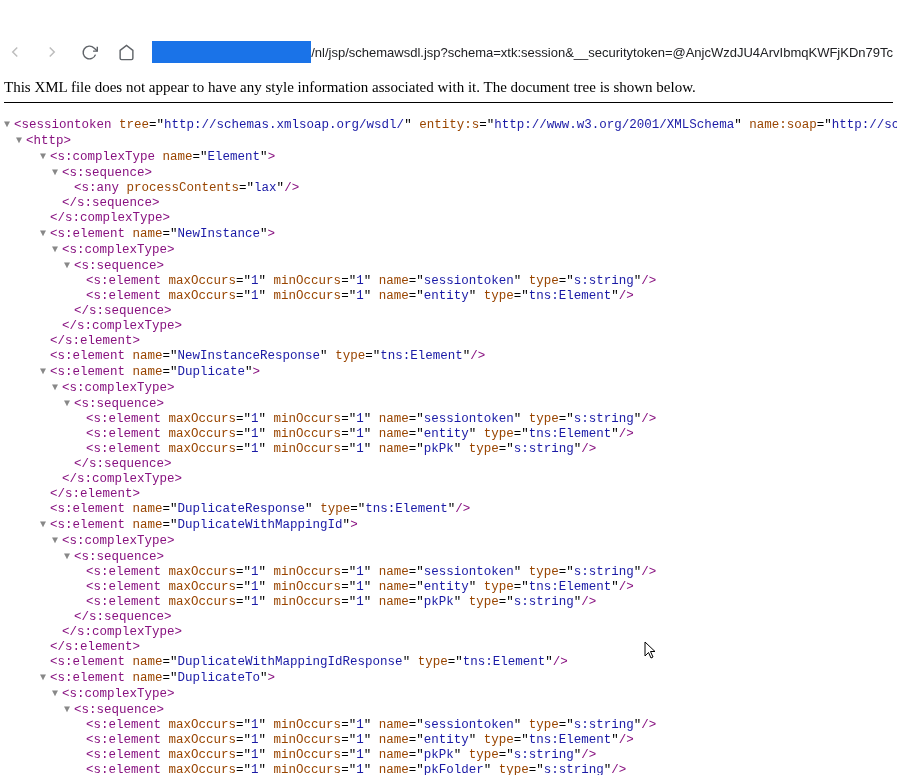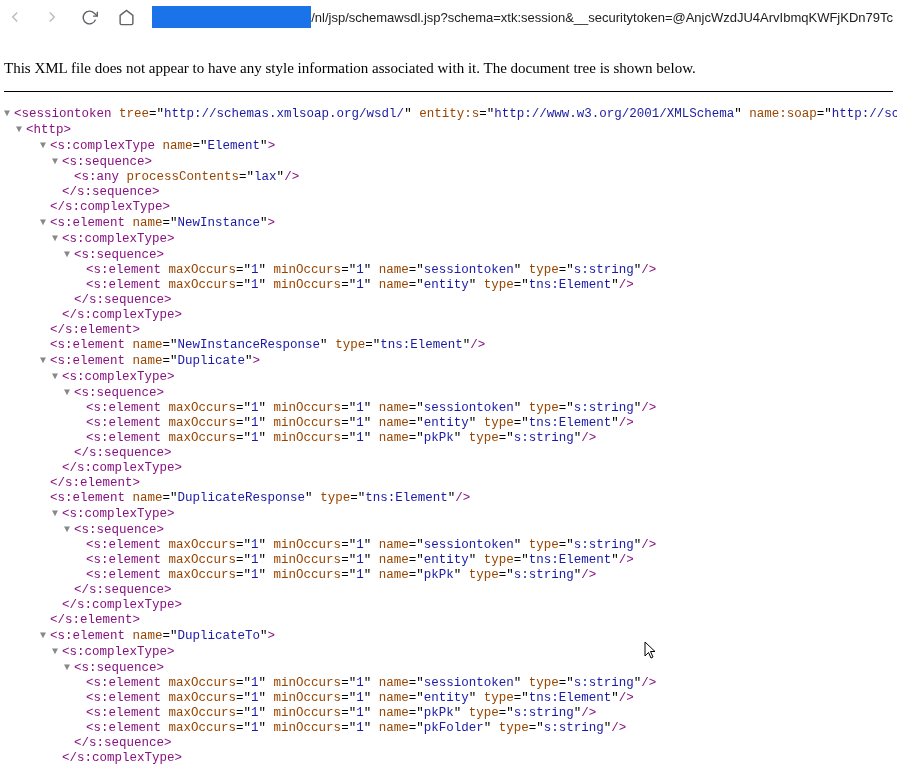--- a/index.html
+++ b/index.html
@@ -10,20 +10,21 @@
     color: #000;
     overflow: hidden;
     width: 897px;
   }
   .toolbar {
     display: flex;
     align-items: center;
     height: 30px;
     padding: 2px 4px;
     gap: 15px;
+    margin-top: 35px;
   }
   .nav-icon {
     color: #5f6368;
     display: inline-flex;
     align-items: center;
     justify-content: center;
     width: 22px;
     height: 22px;
   }
   .nav-icon.disabled { color: #bdbdbd; }
@@ -38,23 +39,23 @@
     overflow: hidden;
   }
   .url-mask {
     background: #1a73e8;
     height: 22px;
     width: 175px;
     display: inline-block;
     margin-right: 0;
   }
   .notice {
-    margin: 26px 4px 6px 4px;
+    margin: 10px 4px 6px 4px;
     border-bottom: 1.5px solid #000;
-    padding-bottom: 14px;
+    padding-bottom: 6px;
     font-family: "Times New Roman", serif;
     font-size: 15px;
   }
   .xml-tree {
     font-family: Consolas, "Courier New", monospace;
     font-size: 12.5px;
     line-height: 15px;
     padding: 8px 0 0 4px;
     white-space: nowrap;
   }
@@ -136,29 +137,31 @@
 <span class="ln i5"><span class="caret">▼</span><span class="tag">&lt;<span>s:sequence</span>&gt;</span></span>
 <span class="ln i6"><span class="noc"></span><span class="tag">&lt;<span>s:element</span></span> <span class="attr-n">maxOccurs</span>="<span class="attr-v">1</span>" <span class="attr-n">minOccurs</span>="<span class="attr-v">1</span>" <span class="attr-n">name</span>="<span class="attr-v">sessiontoken</span>" <span class="attr-n">type</span>="<span class="attr-v">s:string</span>"<span class="tag">/&gt;</span></span>
 <span class="ln i6"><span class="noc"></span><span class="tag">&lt;<span>s:element</span></span> <span class="attr-n">maxOccurs</span>="<span class="attr-v">1</span>" <span class="attr-n">minOccurs</span>="<span class="attr-v">1</span>" <span class="attr-n">name</span>="<span class="attr-v">entity</span>" <span class="attr-n">type</span>="<span class="attr-v">tns:Element</span>"<span class="tag">/&gt;</span></span>
 <span class="ln i6"><span class="noc"></span><span class="tag">&lt;<span>s:element</span></span> <span class="attr-n">maxOccurs</span>="<span class="attr-v">1</span>" <span class="attr-n">minOccurs</span>="<span class="attr-v">1</span>" <span class="attr-n">name</span>="<span class="attr-v">pkPk</span>" <span class="attr-n">type</span>="<span class="attr-v">s:string</span>"<span class="tag">/&gt;</span></span>
 <span class="ln i5"><span class="noc"></span><span class="tag">&lt;<span>/s:sequence</span>&gt;</span></span>
 <span class="ln i4"><span class="noc"></span><span class="tag">&lt;<span>/s:complexType</span>&gt;</span></span>
 <span class="ln i3"><span class="noc"></span><span class="tag">&lt;<span>/s:element</span>&gt;</span></span>
 
 <span class="ln i3"><span class="noc"></span><span class="tag">&lt;<span>s:element</span></span> <span class="attr-n">name</span>="<span class="attr-v">DuplicateResponse</span>" <span class="attr-n">type</span>="<span class="attr-v">tns:Element</span>"<span class="tag">/&gt;</span></span>
 
+<span class="ln i3"><span class="caret">▼</span><span class="tag">&lt;<span>s:element</span></span> <span class="attr-n">name</span>="<span class="attr-v">DuplicateWithMappingId</span>"<span class="tag">&gt;</span></span>
 <span class="ln i4"><span class="caret">▼</span><span class="tag">&lt;<span>s:complexType</span>&gt;</span></span>
 <span class="ln i5"><span class="caret">▼</span><span class="tag">&lt;<span>s:sequence</span>&gt;</span></span>
 <span class="ln i6"><span class="noc"></span><span class="tag">&lt;<span>s:element</span></span> <span class="attr-n">maxOccurs</span>="<span class="attr-v">1</span>" <span class="attr-n">minOccurs</span>="<span class="attr-v">1</span>" <span class="attr-n">name</span>="<span class="attr-v">sessiontoken</span>" <span class="attr-n">type</span>="<span class="attr-v">s:string</span>"<span class="tag">/&gt;</span></span>
 <span class="ln i6"><span class="noc"></span><span class="tag">&lt;<span>s:element</span></span> <span class="attr-n">maxOccurs</span>="<span class="attr-v">1</span>" <span class="attr-n">minOccurs</span>="<span class="attr-v">1</span>" <span class="attr-n">name</span>="<span class="attr-v">entity</span>" <span class="attr-n">type</span>="<span class="attr-v">tns:Element</span>"<span class="tag">/&gt;</span></span>
 <span class="ln i6"><span class="noc"></span><span class="tag">&lt;<span>s:element</span></span> <span class="attr-n">maxOccurs</span>="<span class="attr-v">1</span>" <span class="attr-n">minOccurs</span>="<span class="attr-v">1</span>" <span class="attr-n">name</span>="<span class="attr-v">pkPk</span>" <span class="attr-n">type</span>="<span class="attr-v">s:string</span>"<span class="tag">/&gt;</span></span>
 <span class="ln i5"><span class="noc"></span><span class="tag">&lt;<span>/s:sequence</span>&gt;</span></span>
 <span class="ln i4"><span class="noc"></span><span class="tag">&lt;<span>/s:complexType</span>&gt;</span></span>
 <span class="ln i3"><span class="noc"></span><span class="tag">&lt;<span>/s:element</span>&gt;</span></span>
 
+<span class="ln i3"><span class="noc"></span><span class="tag">&lt;<span>s:element</span></span> <span class="attr-n">name</span>="<span class="attr-v">DuplicateWithMappingIdResponse</span>" <span class="attr-n">type</span>="<span class="attr-v">tns:Element</span>"<span class="tag">/&gt;</span></span>
 
 <span class="ln i3"><span class="caret">▼</span><span class="tag">&lt;<span>s:element</span></span> <span class="attr-n">name</span>="<span class="attr-v">DuplicateTo</span>"<span class="tag">&gt;</span></span>
 <span class="ln i4"><span class="caret">▼</span><span class="tag">&lt;<span>s:complexType</span>&gt;</span></span>
 <span class="ln i5"><span class="caret">▼</span><span class="tag">&lt;<span>s:sequence</span>&gt;</span></span>
 <span class="ln i6"><span class="noc"></span><span class="tag">&lt;<span>s:element</span></span> <span class="attr-n">maxOccurs</span>="<span class="attr-v">1</span>" <span class="attr-n">minOccurs</span>="<span class="attr-v">1</span>" <span class="attr-n">name</span>="<span class="attr-v">sessiontoken</span>" <span class="attr-n">type</span>="<span class="attr-v">s:string</span>"<span class="tag">/&gt;</span></span>
 <span class="ln i6"><span class="noc"></span><span class="tag">&lt;<span>s:element</span></span> <span class="attr-n">maxOccurs</span>="<span class="attr-v">1</span>" <span class="attr-n">minOccurs</span>="<span class="attr-v">1</span>" <span class="attr-n">name</span>="<span class="attr-v">entity</span>" <span class="attr-n">type</span>="<span class="attr-v">tns:Element</span>"<span class="tag">/&gt;</span></span>
 <span class="ln i6"><span class="noc"></span><span class="tag">&lt;<span>s:element</span></span> <span class="attr-n">maxOccurs</span>="<span class="attr-v">1</span>" <span class="attr-n">minOccurs</span>="<span class="attr-v">1</span>" <span class="attr-n">name</span>="<span class="attr-v">pkPk</span>" <span class="attr-n">type</span>="<span class="attr-v">s:string</span>"<span class="tag">/&gt;</span></span>
 <span class="ln i6"><span class="noc"></span><span class="tag">&lt;<span>s:element</span></span> <span class="attr-n">maxOccurs</span>="<span class="attr-v">1</span>" <span class="attr-n">minOccurs</span>="<span class="attr-v">1</span>" <span class="attr-n">name</span>="<span class="attr-v">pkFolder</span>" <span class="attr-n">type</span>="<span class="attr-v">s:string</span>"<span class="tag">/&gt;</span></span>
 <span class="ln i5"><span class="noc"></span><span class="tag">&lt;<span>/s:sequence</span>&gt;</span></span>
 <span class="ln i4"><span class="noc"></span><span class="tag">&lt;<span>/s:complexType</span>&gt;</span></span>

